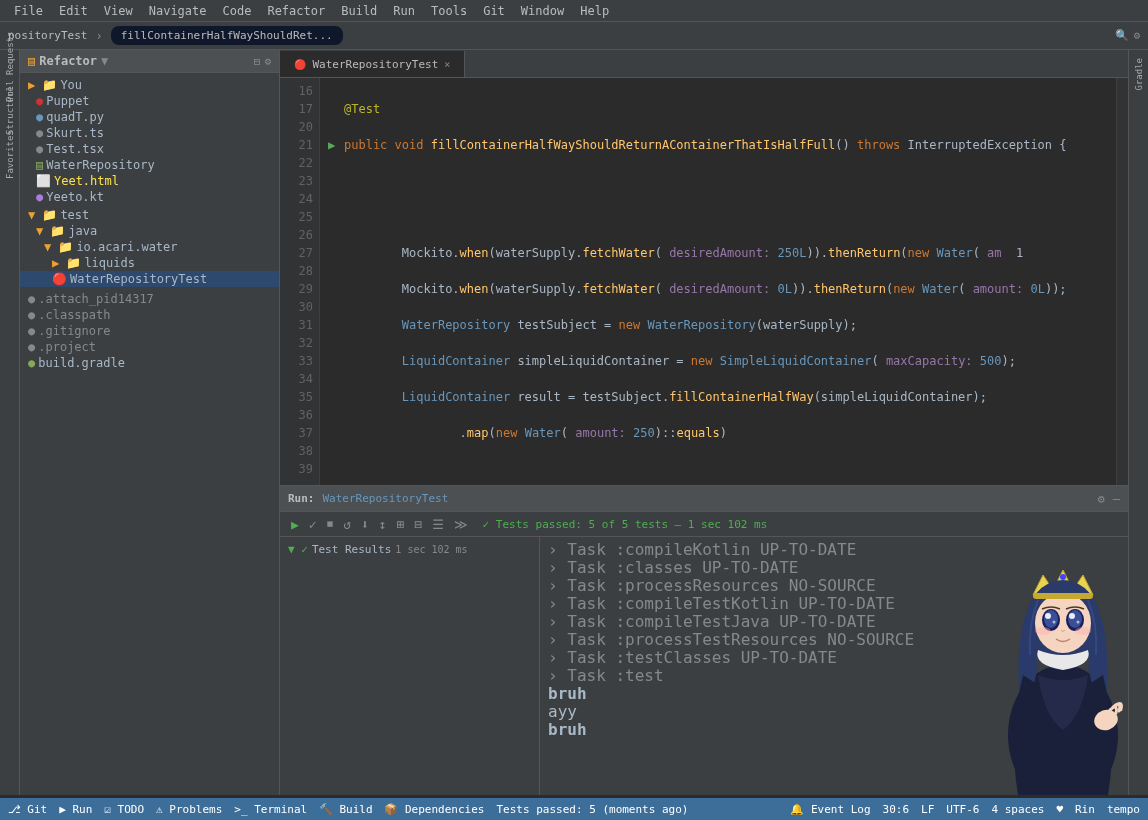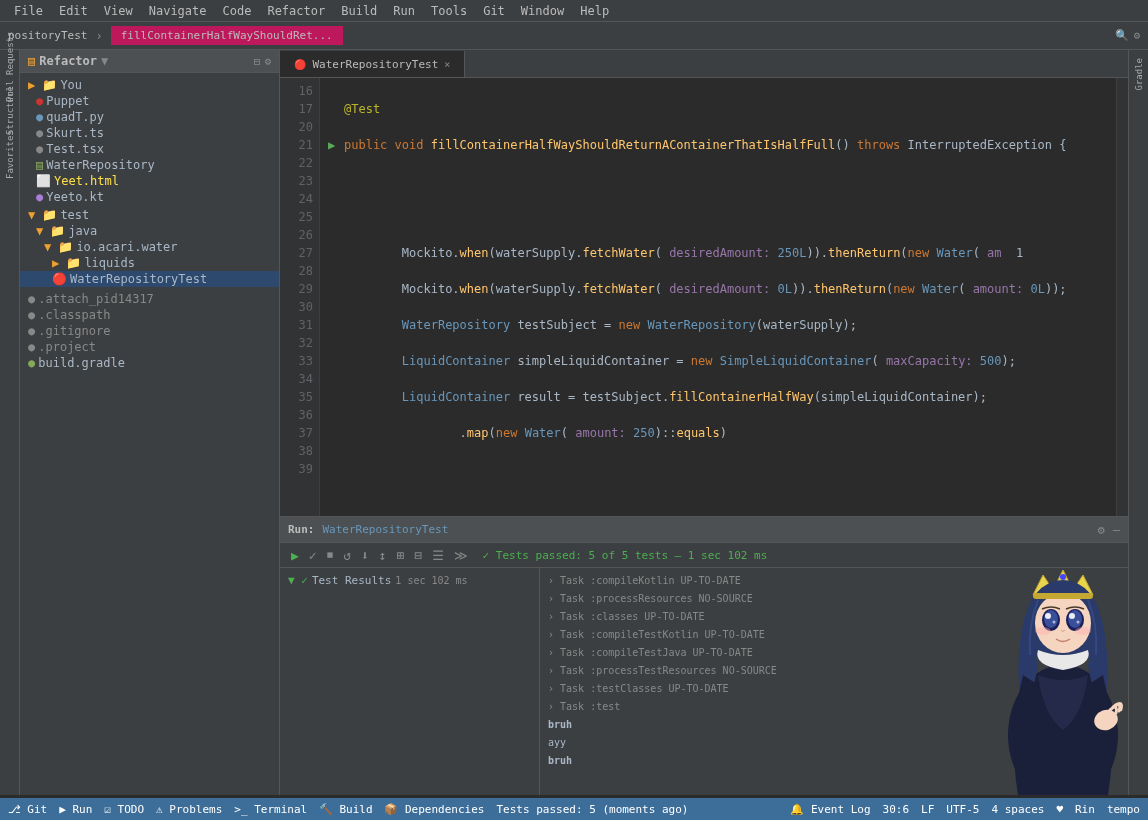--- a/index.html
+++ b/index.html
@@ -5,21 +5,21 @@
     * { margin: 0; padding: 0; box-sizing: border-box; }
     body { font-family: 'Consolas', 'Monaco', monospace; background: #2b2b2b; color: #a9b7c6; font-size: 12px; overflow: hidden; width: 1148px; height: 820px; }
 
     
     #menu-bar { background: #3c3f41; height: 22px; display: flex; align-items: center; padding: 0 8px; gap: 4px; border-bottom: 1px solid #555; }
     .menu-item { color: #bbbbbb; padding: 2px 6px; cursor: pointer; font-size: 12px; }
 
     
     #title-bar { background: #3c3f41; height: 28px; display: flex; align-items: center; padding: 0 8px; border-bottom: 1px solid #555; gap: 8px; }
     .title-text { color: #bbbbbb; font-size: 11px; }
-    .tab-active { background: #be185d; color: #bbbbbb; padding: 3px 10px; border-radius: 0; font-size: 11px; }
+    .tab-active { background: #0f172a; color: #bbbbbb; padding: 3px 10px; border-radius: 8px; font-size: 11px; }
 
     
     #main-layout { display: flex; height: calc(820px - 22px - 28px - 25px); }
 
     
     #left-icons { width: 20px; background: #3c3f41; display: flex; flex-direction: column; align-items: center; padding-top: 4px; gap: 2px; border-right: 1px solid #555; }
     .side-icon { width: 18px; height: 18px; color: #888; font-size: 10px; display: flex; align-items: center; justify-content: center; cursor: pointer; }
 
     
     #project-panel { width: 260px; background: #3c3f41; border-right: 1px solid #555; display: flex; flex-direction: column; overflow: hidden; }
@@ -53,37 +53,37 @@
     .type { color: #6897bb; }
     .num { color: #6897bb; }
     .ann { color: #bbb529; }
     .param { color: #9876aa; }
     .plain { color: #a9b7c6; }
 
     
     #right-gutter { width: 12px; background: #313335; border-left: 1px solid #3d3f41; }
 
     
-    #bottom-panel { height: 279px; background: #3c3f41; border-top: 1px solid #555; display: flex; flex-direction: column; }
+    #bottom-panel { height: 310px; background: #3c3f41; border-top: 1px solid #555; display: flex; flex-direction: column; }
     #bottom-tabs { display: flex; align-items: center; background: #4c5052; border-bottom: 1px solid #555; padding: 0 8px; height: 26px; gap: 8px; }
     .run-label { color: #bbbbbb; font-size: 11px; font-weight: bold; }
     .run-file { color: #6897bb; font-size: 11px; }
     .gear-btn { color: #888; cursor: pointer; font-size: 12px; }
     .close-btn { color: #888; cursor: pointer; font-size: 12px; }
     #bottom-toolbar { display: flex; align-items: center; gap: 4px; padding: 2px 8px; background: #3c3f41; border-bottom: 1px solid #555; }
     .toolbar-btn { color: #888; cursor: pointer; font-size: 13px; padding: 2px 3px; }
     .toolbar-btn.active { color: #4CAF50; }
     .test-status { color: #4CAF50; font-size: 11px; margin-left: 8px; }
     .test-status-icon { color: #4CAF50; }
 
     #bottom-content { display: flex; flex: 1; overflow: hidden; }
     #test-tree { width: 260px; background: #3c3f41; border-right: 1px solid #555; padding: 4px; overflow-y: auto; }
     .test-item { padding: 2px 4px; font-size: 11px; cursor: pointer; display: flex; align-items: center; gap: 4px; }
     .test-time { color: #888; font-size: 10px; }
-    #console-output { flex: 1; padding: 4px 8px; font-size: 10px; line-height: 18px; overflow-y: auto; color: #a9b7c6; position: relative; }
+    #console-output { flex: 1; padding: 4px 8px; font-size: 16px; line-height: 18px; overflow-y: auto; color: #a9b7c6; position: relative; }
     .console-line { color: #a9b7c6; }
     .console-task { color: #888; }
     .console-bruh { color: #a9b7c6; font-weight: bold; }
     .console-arrow { color: #888; }
 
     
     #anime-char { position: absolute; right: 0; bottom: 0; width: 130px; height: 260px; overflow: hidden; }
     #anime-svg { width: 130px; height: 260px; }
 
     
@@ -358,22 +358,22 @@
             <div id="test-tree">
               <div class="test-item">
                 <span style="color:#4CAF50">▼ ✓</span>
                 <span>Test Results</span>
                 <span class="test-time">1 sec 102 ms</span>
               </div>
             </div>
 
             <div id="console-output">
               <div class="console-line"><span class="console-arrow">›</span> <span class="console-task">Task :compileKotlin UP-TO-DATE</span></div>
+              <div class="console-line"><span class="console-arrow">›</span> <span class="console-task">Task :classes UP-TO-DATE</span></div>
               <div class="console-line"><span class="console-arrow">›</span> <span class="console-task">Task :processResources NO-SOURCE</span></div>
-              <div class="console-line"><span class="console-arrow">›</span> <span class="console-task">Task :classes UP-TO-DATE</span></div>
               <div class="console-line"><span class="console-arrow">›</span> <span class="console-task">Task :compileTestKotlin UP-TO-DATE</span></div>
               <div class="console-line"><span class="console-arrow">›</span> <span class="console-task">Task :compileTestJava UP-TO-DATE</span></div>
               <div class="console-line"><span class="console-arrow">›</span> <span class="console-task">Task :processTestResources NO-SOURCE</span></div>
               <div class="console-line"><span class="console-arrow">›</span> <span class="console-task">Task :testClasses UP-TO-DATE</span></div>
               <div class="console-line"><span class="console-arrow">›</span> <span class="console-task">Task :test</span></div>
               <div class="console-line console-bruh">bruh</div>
               <div class="console-line">ayy</div>
               <div class="console-line console-bruh">bruh</div>
 
               <div id="anime-char">
@@ -473,20 +473,20 @@
       </span>
       <span>Tests passed: 5 (moments ago)</span>
     </div>
     <div class="status-right">
       <span>
         <span>🔔</span>
         <span>Event Log</span>
       </span>
       <span>30:6</span>
       <span>LF</span>
-      <span>UTF-5</span>
+      <span>UTF-6</span>
       <span>4 spaces</span>
       <span>♥</span>
       <span>Rin</span>
       <span>tempo</span>
     </div>
   </div>
 </div>
 
 </body></html>

